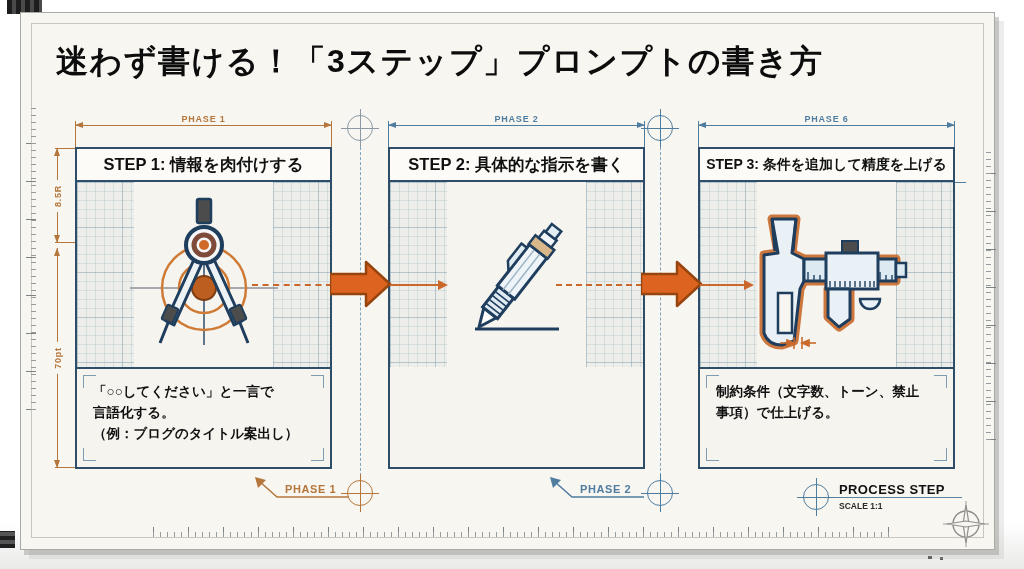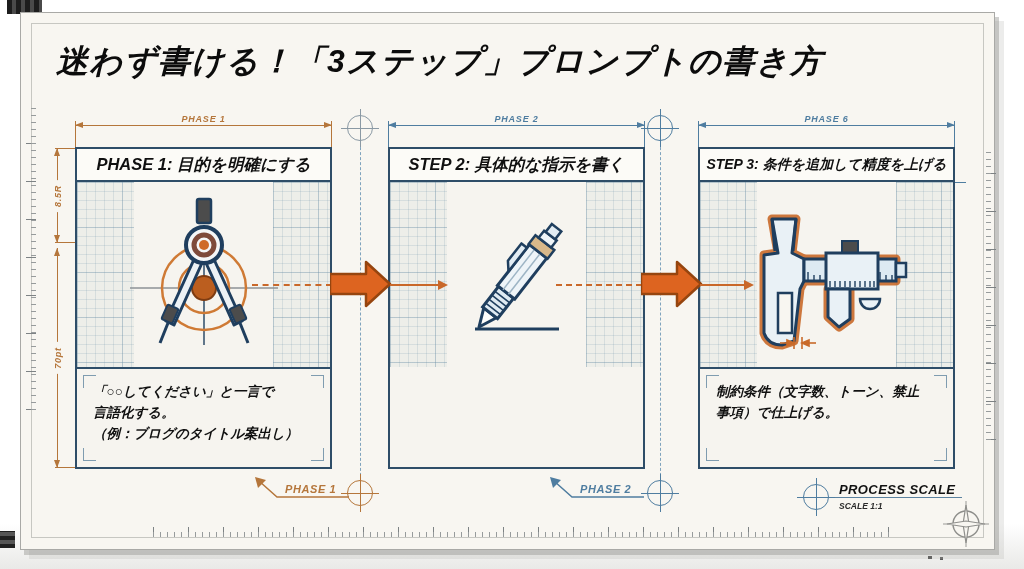--- a/index.html
+++ b/index.html
@@ -2,21 +2,21 @@
 <html><head>
 <meta charset="utf-8">
 <style>
   * { box-sizing: border-box; }
   html,body { margin:0; padding:0; }
   body {
     width:1024px; height:569px; overflow:hidden;
     font-family:"Liberation Sans", sans-serif;
     background:linear-gradient(#ffffff 0 92%, #e9e9e7 100%);
   }
-  .page { position:relative; width:1024px; height:569px;font-style:italic; }
+  .page { position:relative; width:1024px; height:569px; }
 
   
   .sheet {
     position:absolute; left:20px; top:12px; width:975px; height:538px;
     background:#f8f6f1; border:1px solid #a9a9a6;
     box-shadow:4px 5px 0 rgba(150,150,147,.45), 9px 9px 0 rgba(180,180,177,.25);
   }
   .inner-frame { position:absolute; left:31px; top:23px; width:953px; height:515px;
     border:1px solid #c7c7c2; pointer-events:none; }
 
@@ -189,21 +189,21 @@
     <span class="htick t"></span>
     <span class="dim-label">70pt</span>
   </div>
 
   <div class="xhair xh-gray" style="left:347px; top:115px;"></div>
   <div class="xhair xh-blue" style="left:647px; top:115px;"></div>
   <div class="xhair xh-orange" style="left:347px; top:480px;"></div>
   <div class="xhair xh-blue" style="left:647px; top:480px;"></div>
 
   <div class="panel p1">
-    <div class="panel-header">PHASE 1: 目的を明確にする</div>
+    <div class="panel-header">STEP 1: 情報を肉付けする</div>
     <div class="panel-illus">
       <div class="grid-strip left"></div>
       <div class="grid-strip right"></div>
       <div class="icon-wrap">
         <svg width="156" height="160" viewBox="0 0 156 160">
           <line x1="4" y1="95" x2="152" y2="95" stroke="#8d9296" stroke-width="1.5"></line>
           <line x1="78" y1="34" x2="78" y2="152" stroke="#2e4d68" stroke-width="1.5"></line>
           <circle cx="78" cy="95" r="42" fill="none" stroke="#cf7a35" stroke-width="2.5"></circle>
           <circle cx="78" cy="95" r="25" fill="none" stroke="#cf7a35" stroke-width="2.5"></circle>
           <circle cx="78" cy="95" r="12" fill="#bb5e1f" stroke="#7e3c12" stroke-width="2"></circle>
@@ -354,21 +354,21 @@
     <text x="32" y="18" fill="currentColor">PHASE 1</text>
   </svg>
   <svg class="leader blue" style="left:548px; top:475px;" width="100" height="30" viewBox="0 0 100 30">
     <path d="M6,6 L24,22 L96,22" fill="none" stroke="currentColor" stroke-width="1.5"></path>
     <polygon points="2,2 13,5 5,13" fill="currentColor"></polygon>
     <text x="32" y="18" fill="currentColor">PHASE 2</text>
   </svg>
 
   <div class="tb-line"></div>
   <div class="xhair xh-blue" style="left:803px; top:484px;"></div>
-  <div class="tb-title">PROCESS SCALE</div>
+  <div class="tb-title">PROCESS STEP</div>
   <div class="tb-scale">SCALE 1:1</div>
 
   <svg style="position:absolute; left:943px; top:501px;" width="46" height="46" viewBox="0 0 46 46">
     <line x1="23" y1="0" x2="23" y2="46" stroke="#9a9a97" stroke-width="1"></line>
     <line x1="0" y1="23" x2="46" y2="23" stroke="#9a9a97" stroke-width="1"></line>
     <circle cx="23" cy="23" r="13" fill="none" stroke="#8e8e8b" stroke-width="1.4"></circle>
     <polygon points="23,4 26,23 23,42 20,23" fill="#f8f6f1" stroke="#8e8e8b" stroke-width="1.2"></polygon>
     <polygon points="4,23 23,20 42,23 23,26" fill="#f8f6f1" stroke="#8e8e8b" stroke-width="1.2"></polygon>
   </svg>
 

